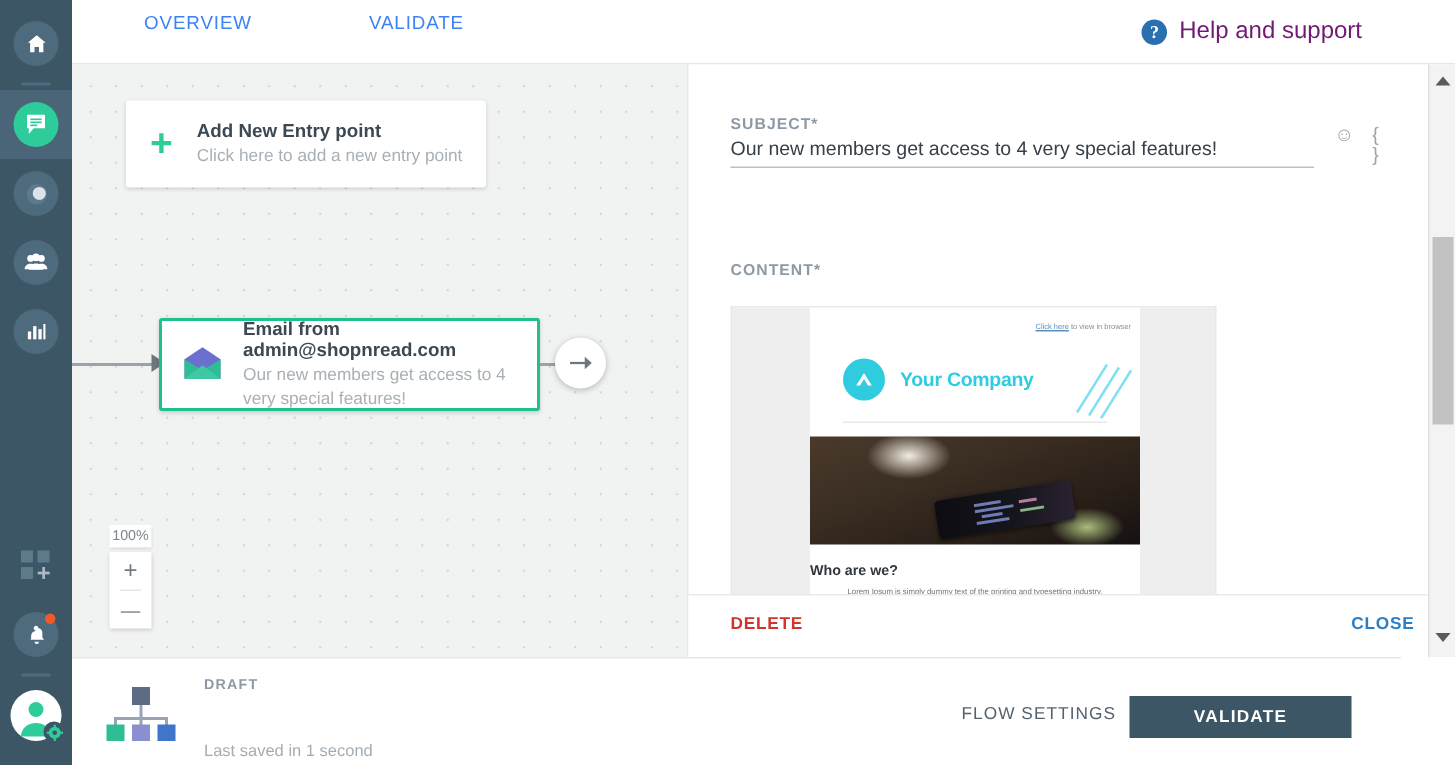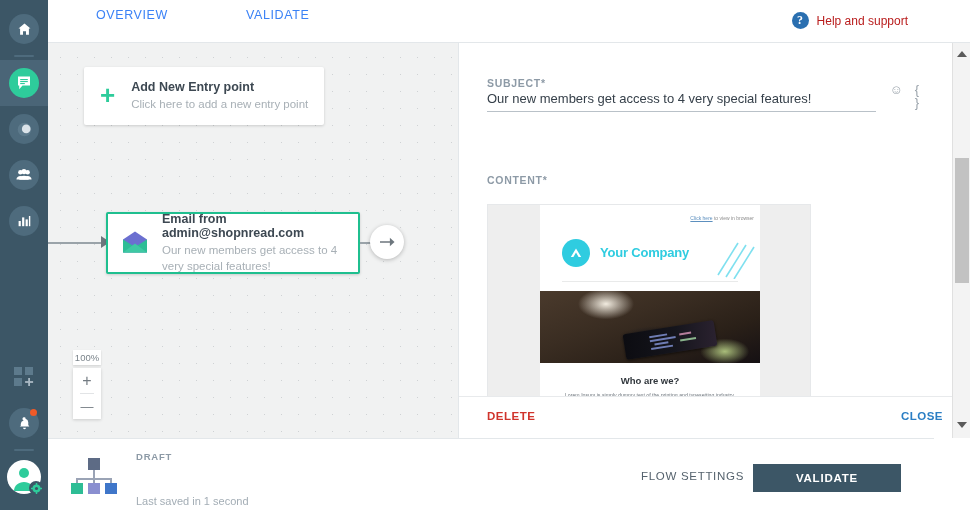--- a/index.html
+++ b/index.html
@@ -61,21 +61,21 @@
   .help {
     position: absolute; right: 62px; top: 12px;
     display: flex; align-items: center; gap: 8px; cursor: pointer;
   }
   .help-icon {
     width: 17px; height: 17px; border-radius: 50%; background: #2a6fb0;
     color: #fff; font-size: 12px; font-weight: bold;
     display: flex; align-items: center; justify-content: center;
     font-family: "Liberation Serif", serif;
   }
-  .help-text { font-size: 12px; color: #b91c1c; }
+  .help-text { font-size: 16px; color: #701a75; }
 
   
   .canvas {
     position: absolute; left: 48px; top: 43px; width: 410px; height: 395px;
     background-color: #f1f2f2;
     background-image: radial-gradient(#cfd2d4 0.9px, transparent 1px);
     background-size: 17px 17px;
     background-position: 4px 6px;
     overflow: hidden;
   }
@@ -179,21 +179,21 @@
   .pv-phone {
     position: absolute; left: 84px; top: 36px; width: 92px; height: 26px;
     background: linear-gradient(100deg,#0c0c11 0%, #15151c 55%, #2b2230 100%);
     border-radius: 3px; transform: rotate(-9deg);
     box-shadow: 0 1px 3px rgba(0,0,0,.6);
   }
   .pv-phone i {
     position: absolute; display: block; height: 1.5px; background: #7f8fd0; opacity: .85;
   }
   .pv-h2 {
-    position: absolute; left: 0; top: 170px; width: 220px; text-align: center;
+    position: absolute; left: 0; top: 170px; width: 220px; text-align: left;
     font-size: 9.5px; font-weight: bold; color: #30363c;
   }
   .pv-body {
     position: absolute; left: 20px; top: 186px; width: 180px; text-align: center;
     font-size: 5.2px; color: #6d757c; line-height: 1.65;
   }
   .pv-side-l { position: absolute; left: 0; top: 0; width: 52px; height: 232px; background: #eeeeee; }
   .pv-side-r { position: absolute; left: 272px; top: 0; width: 52px; height: 232px; background: #eeeeee; }
 
   .panel-actions {

